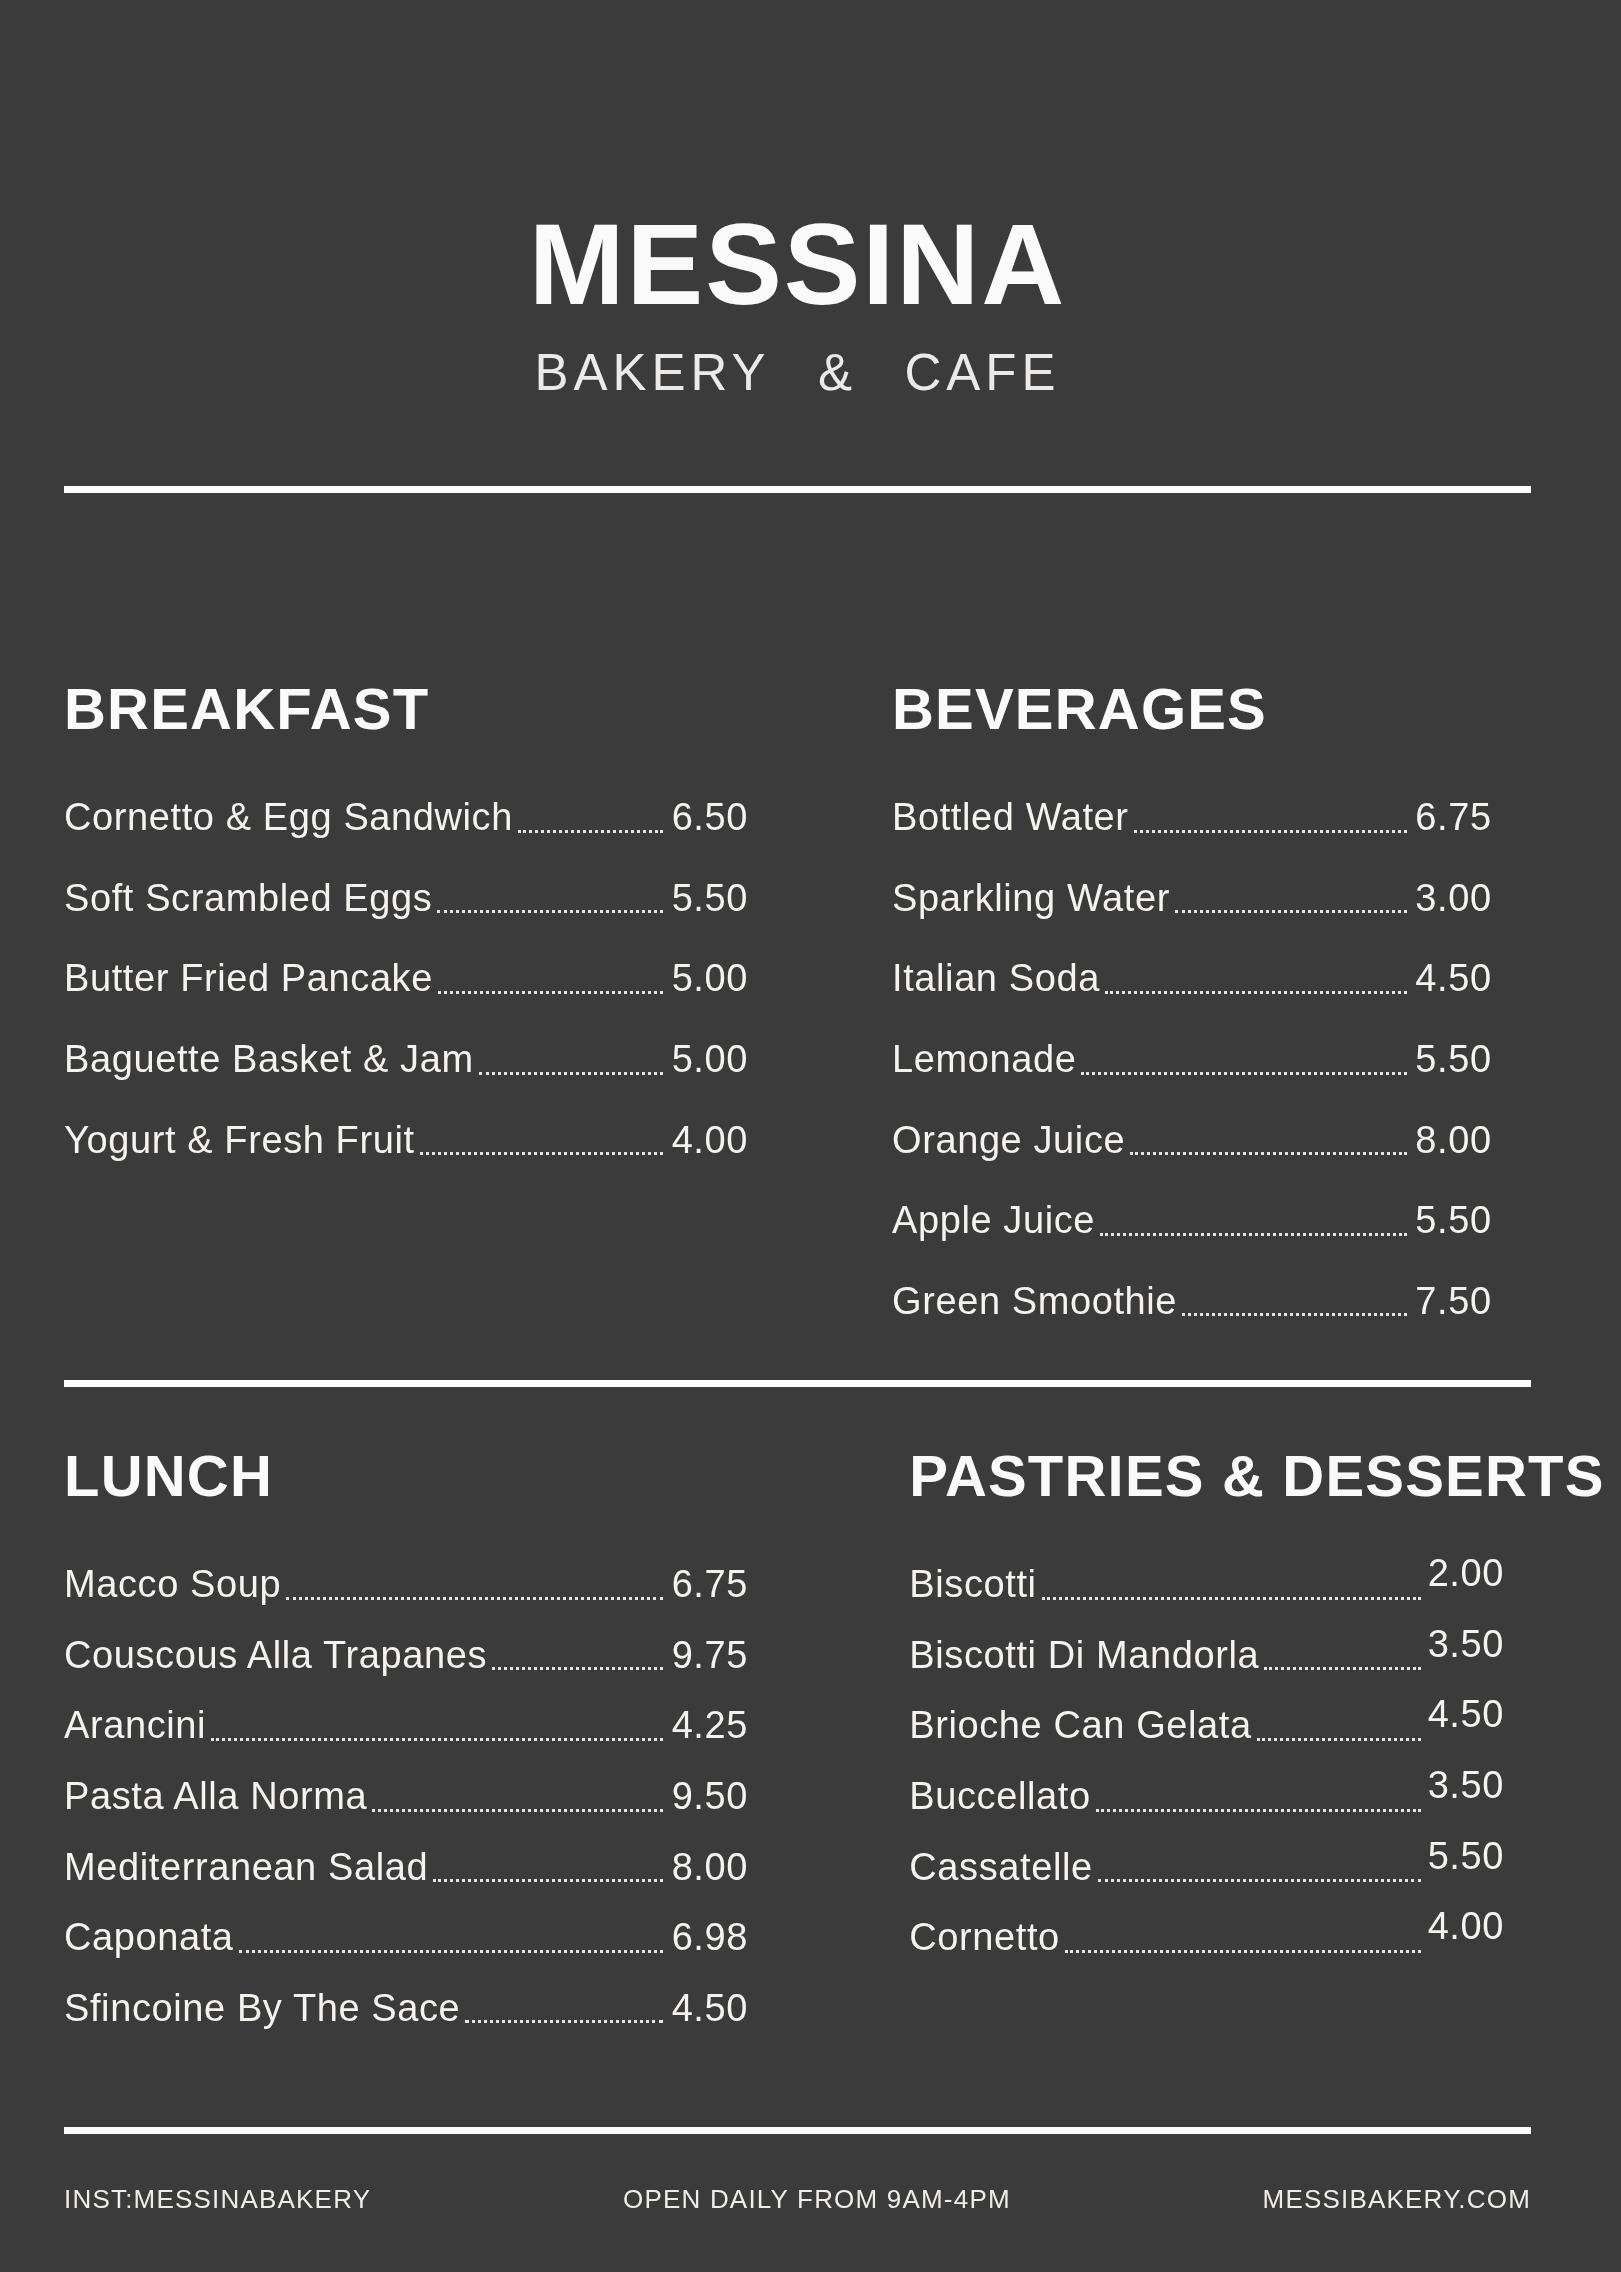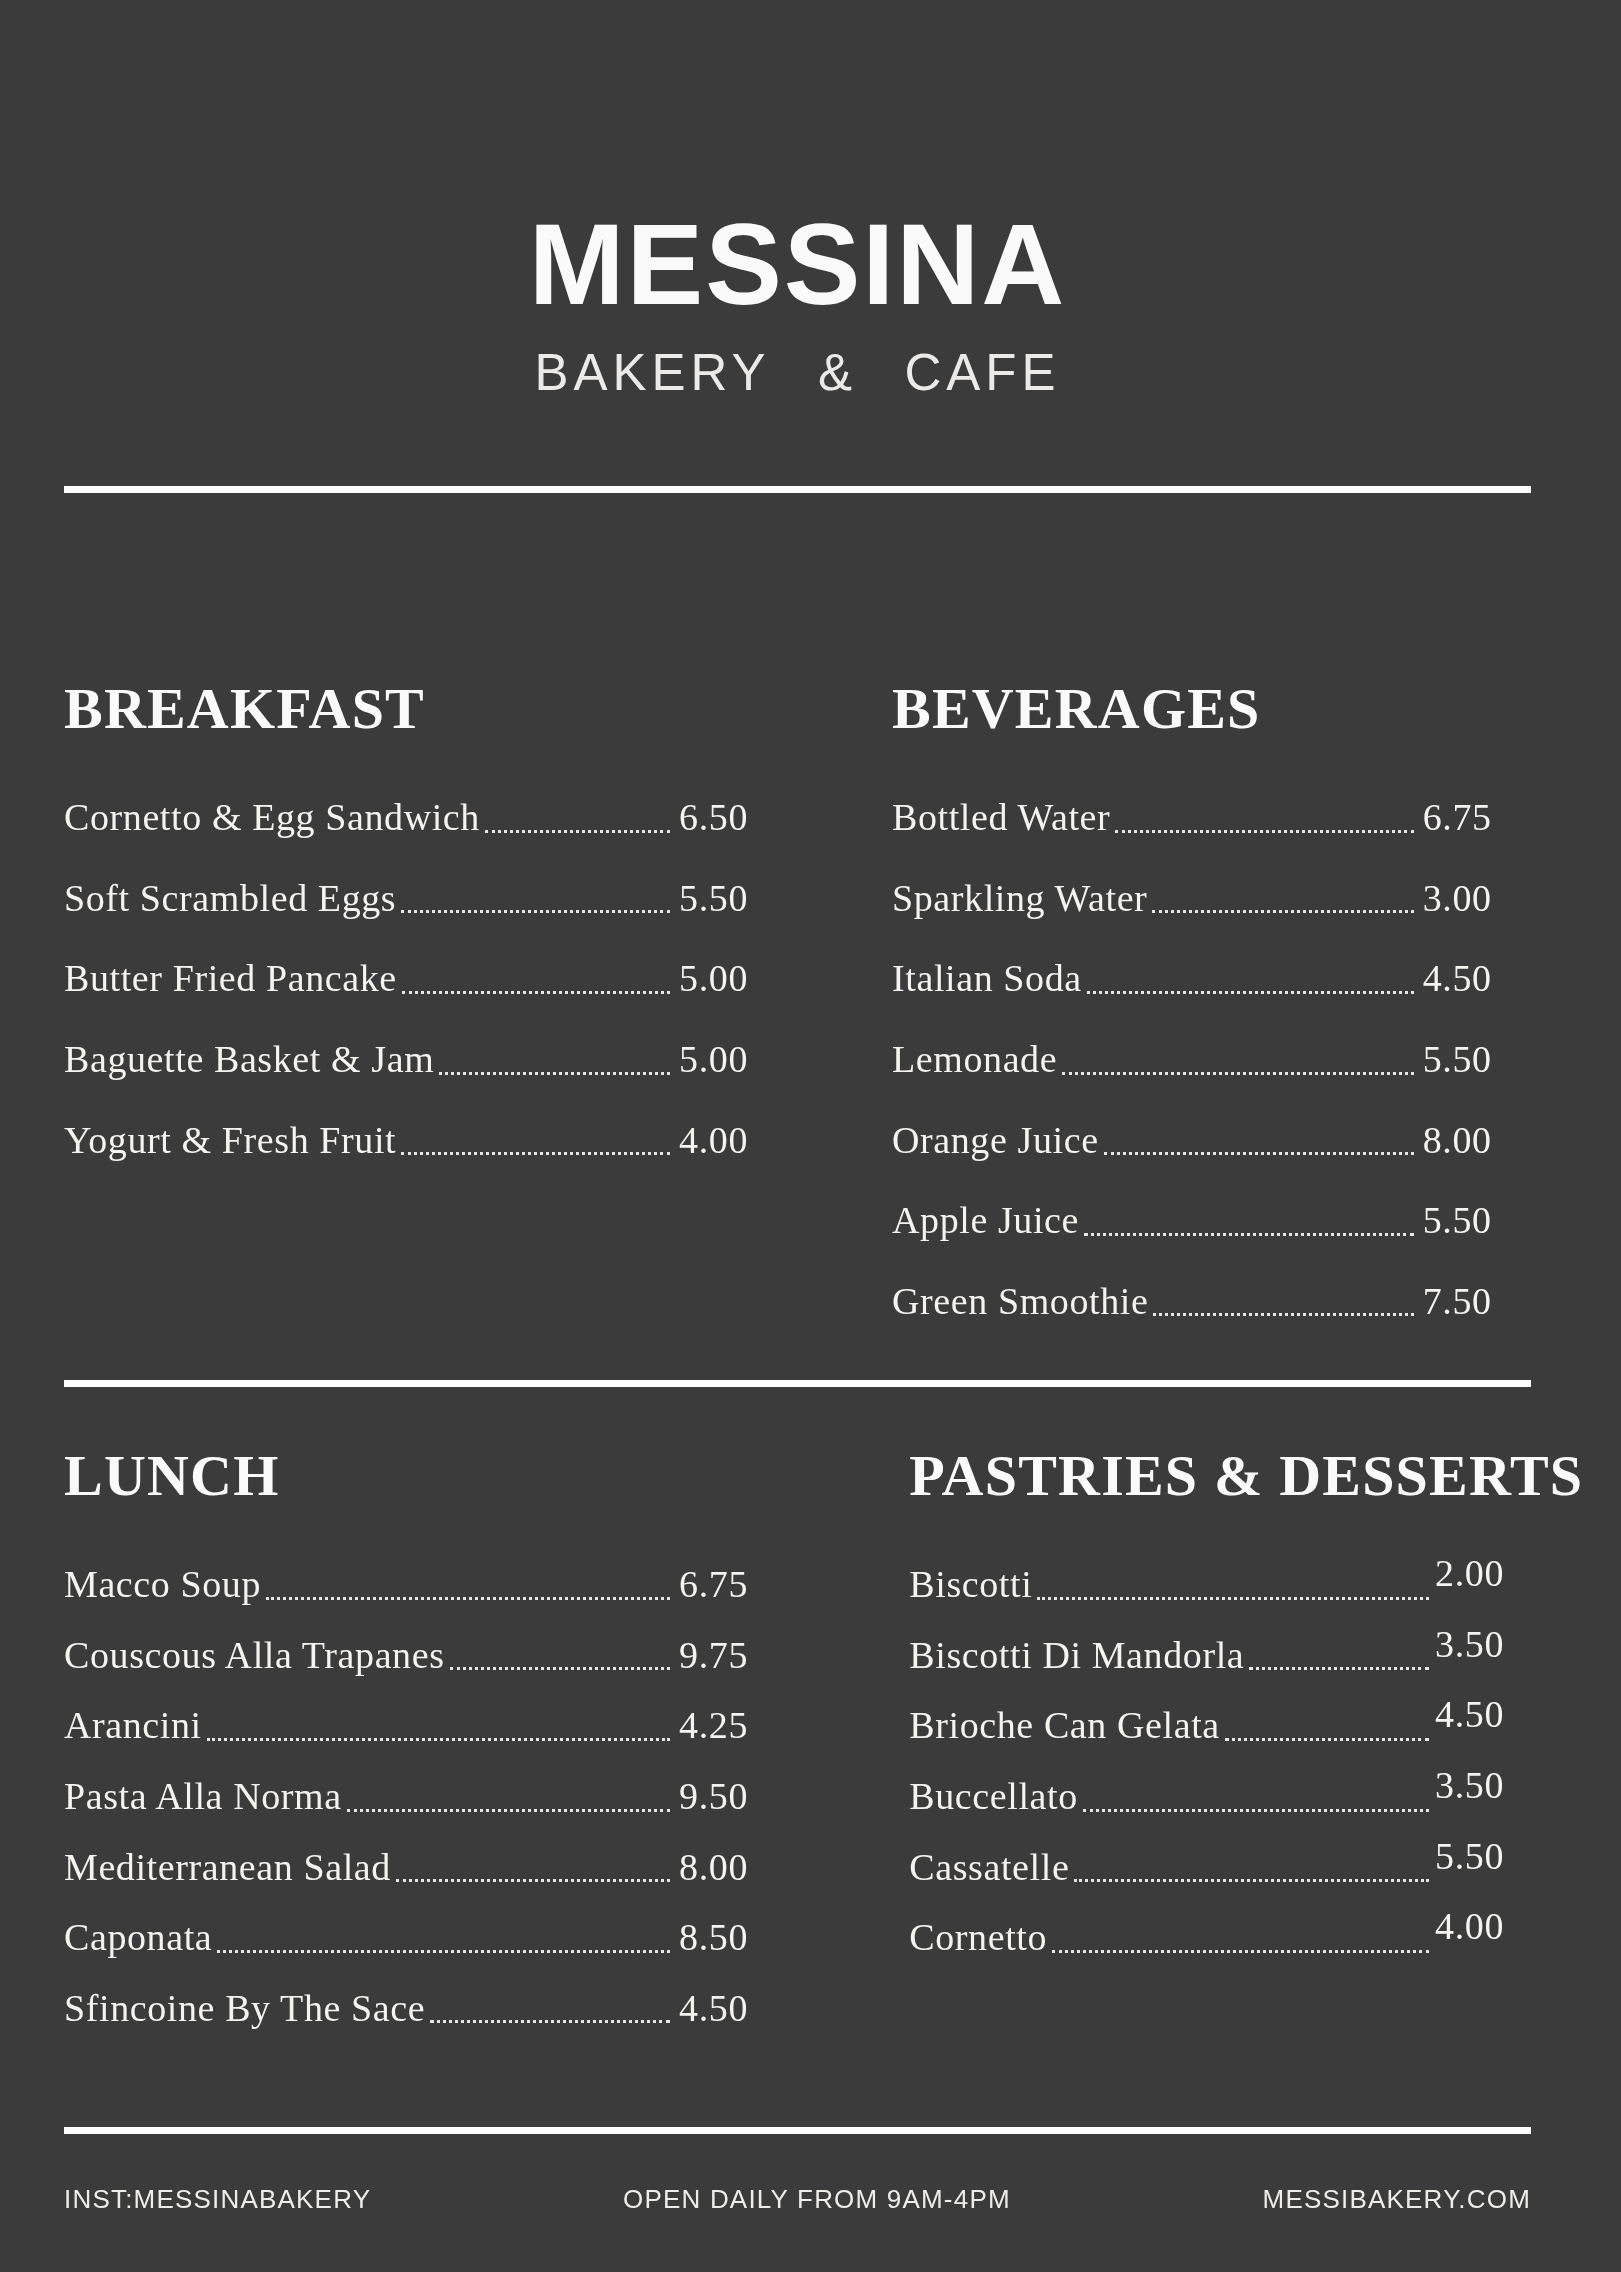--- a/index.html
+++ b/index.html
@@ -39,21 +39,20 @@
     background:#fdfdfd;
     border:none;
     margin:84px 0 0 0;
   }
   
   .menu-grid{
     display:grid;
     grid-template-columns:684px 612px;
     column-gap:144px;
     margin-top:183px;
-    font-family:Liberation Serif, serif;
   }
   .menu-grid.bottom{margin-top:56px;}
   .divider.mid{margin-top:56px;}
   .divider.foot{margin-top:71px;}
   .section-title{
     font-size:58px;
     font-weight:700;
     letter-spacing:1.2px;
     line-height:1.15;
     margin:0 0 53px 0;
@@ -209,21 +208,21 @@
         <span class="item-price">9.50</span>
       </div>
       <div class="menu-row">
         <span class="item-name">Mediterranean Salad</span>
         <span class="leader-dots"></span>
         <span class="item-price">8.00</span>
       </div>
       <div class="menu-row">
         <span class="item-name">Caponata</span>
         <span class="leader-dots"></span>
-        <span class="item-price">8.50</span>
+        <span class="item-price">6.98</span>
       </div>
       <div class="menu-row">
         <span class="item-name">Sfincoine By The Sace</span>
         <span class="leader-dots"></span>
         <span class="item-price">4.50</span>
       </div>
     </div>
 
     <div class="section pastries">
       <h2 class="section-title">PASTRIES &amp; DESSERTS</h2>

